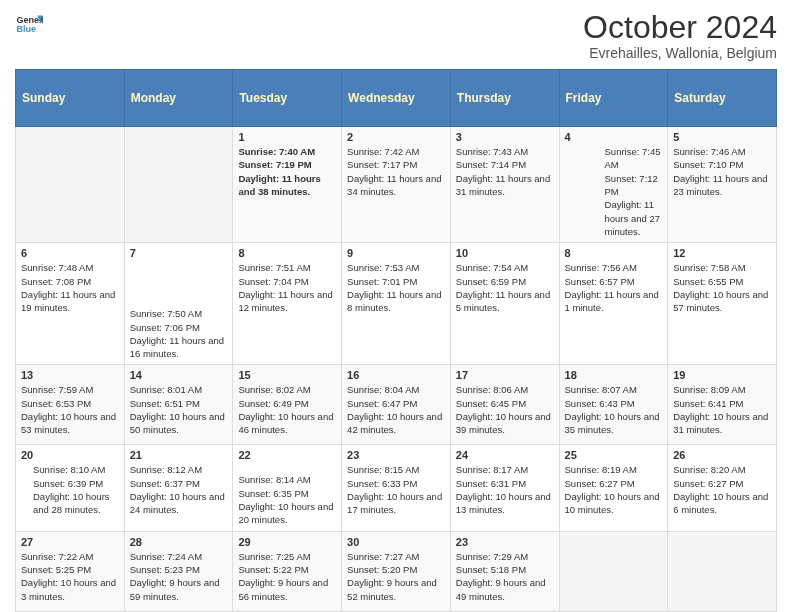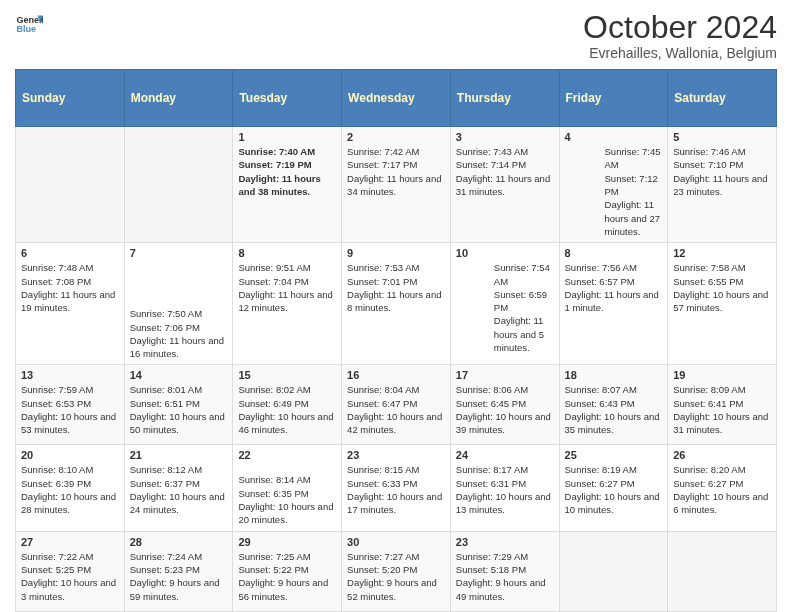--- a/index.html
+++ b/index.html
@@ -163,33 +163,33 @@
 Daylight: 11 hours and 19 minutes.</div>
           </td>
           <td>
             <span class="day-num">7</span>
             <div class="day-info" style="white-space: pre-line; margin-top: 48px;">Sunrise: 7:50 AM
 Sunset: 7:06 PM
 Daylight: 11 hours and 16 minutes.</div>
           </td>
           <td>
             <span class="day-num">8</span>
-            <div class="day-info" style="white-space: pre-line;">Sunrise: 9:51 AM
+            <div class="day-info" style="white-space: pre-line;">Sunrise: 7:51 AM
 Sunset: 7:04 PM
 Daylight: 11 hours and 12 minutes.</div>
           </td>
           <td>
             <span class="day-num">9</span>
             <div class="day-info" style="white-space: pre-line;">Sunrise: 7:53 AM
 Sunset: 7:01 PM
 Daylight: 11 hours and 8 minutes.</div>
           </td>
           <td>
             <span class="day-num">10</span>
-            <div class="day-info" style="white-space: pre-line; margin-left: 38px;">Sunrise: 7:54 AM
+            <div class="day-info" style="white-space: pre-line;">Sunrise: 7:54 AM
 Sunset: 6:59 PM
 Daylight: 11 hours and 5 minutes.</div>
           </td>
           <td>
             <span class="day-num">8</span>
             <div class="day-info" style="white-space: pre-line;">Sunrise: 7:56 AM
 Sunset: 6:57 PM
 Daylight: 11 hours and 1 minute.</div>
           </td>
           <td>
@@ -239,21 +239,21 @@
           <td>
             <span class="day-num">19</span>
             <div class="day-info" style="white-space: pre-line;">Sunrise: 8:09 AM
 Sunset: 6:41 PM
 Daylight: 10 hours and 31 minutes.</div>
           </td>
         </tr>
         <tr>
           <td>
             <span class="day-num">20</span>
-            <div class="day-info" style="white-space: pre-line;">Sunrise: 8:10 AM
+            <div class="day-info" style="white-space: pre-line; margin-left: 12px;">Sunrise: 8:10 AM
 Sunset: 6:39 PM
 Daylight: 10 hours and 28 minutes.</div>
           </td>
           <td>
             <span class="day-num">21</span>
             <div class="day-info" style="white-space: pre-line;">Sunrise: 8:12 AM
 Sunset: 6:37 PM
 Daylight: 10 hours and 24 minutes.</div>
           </td>
           <td>

